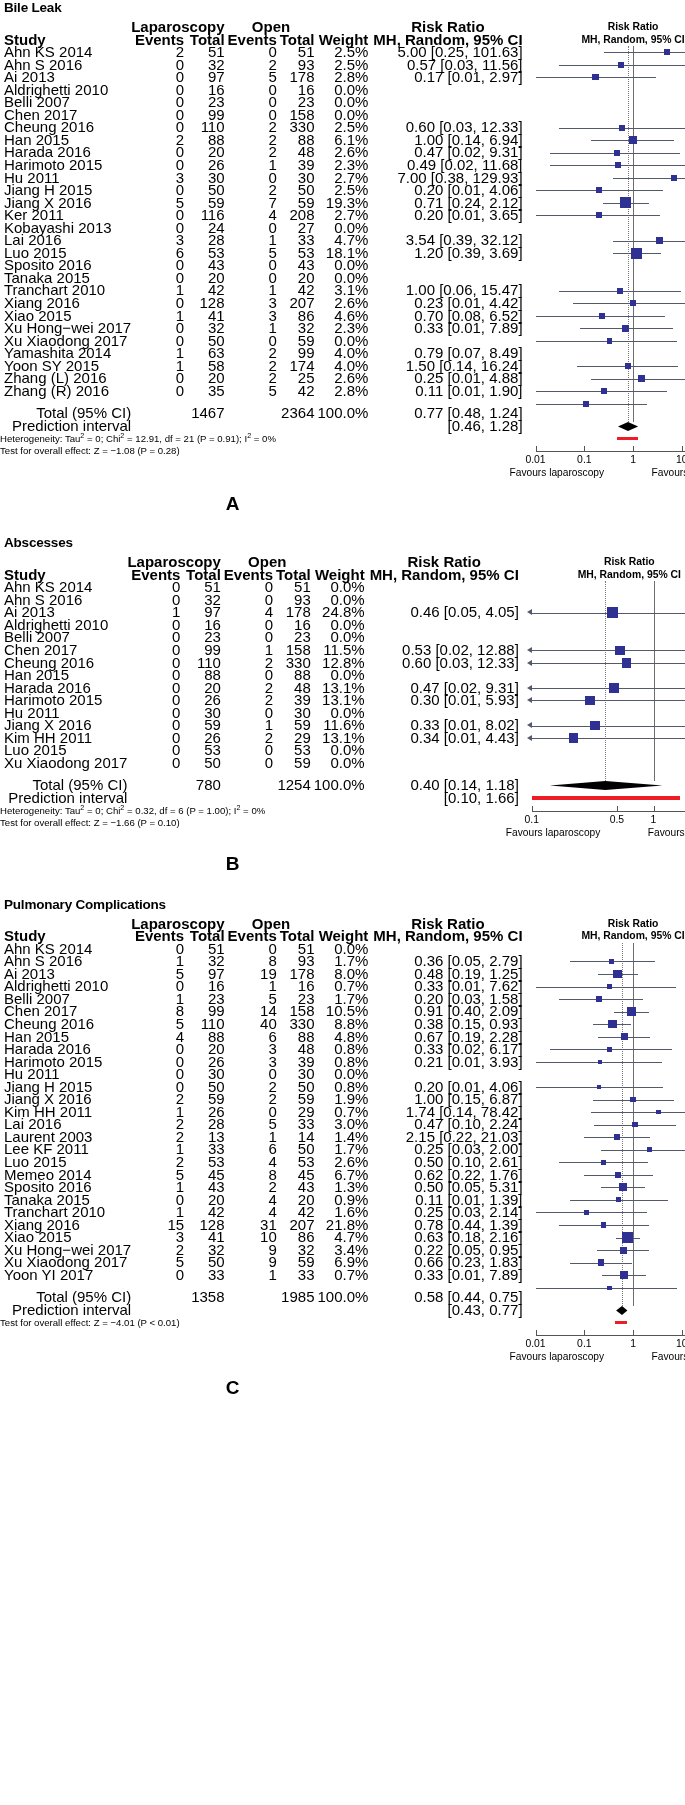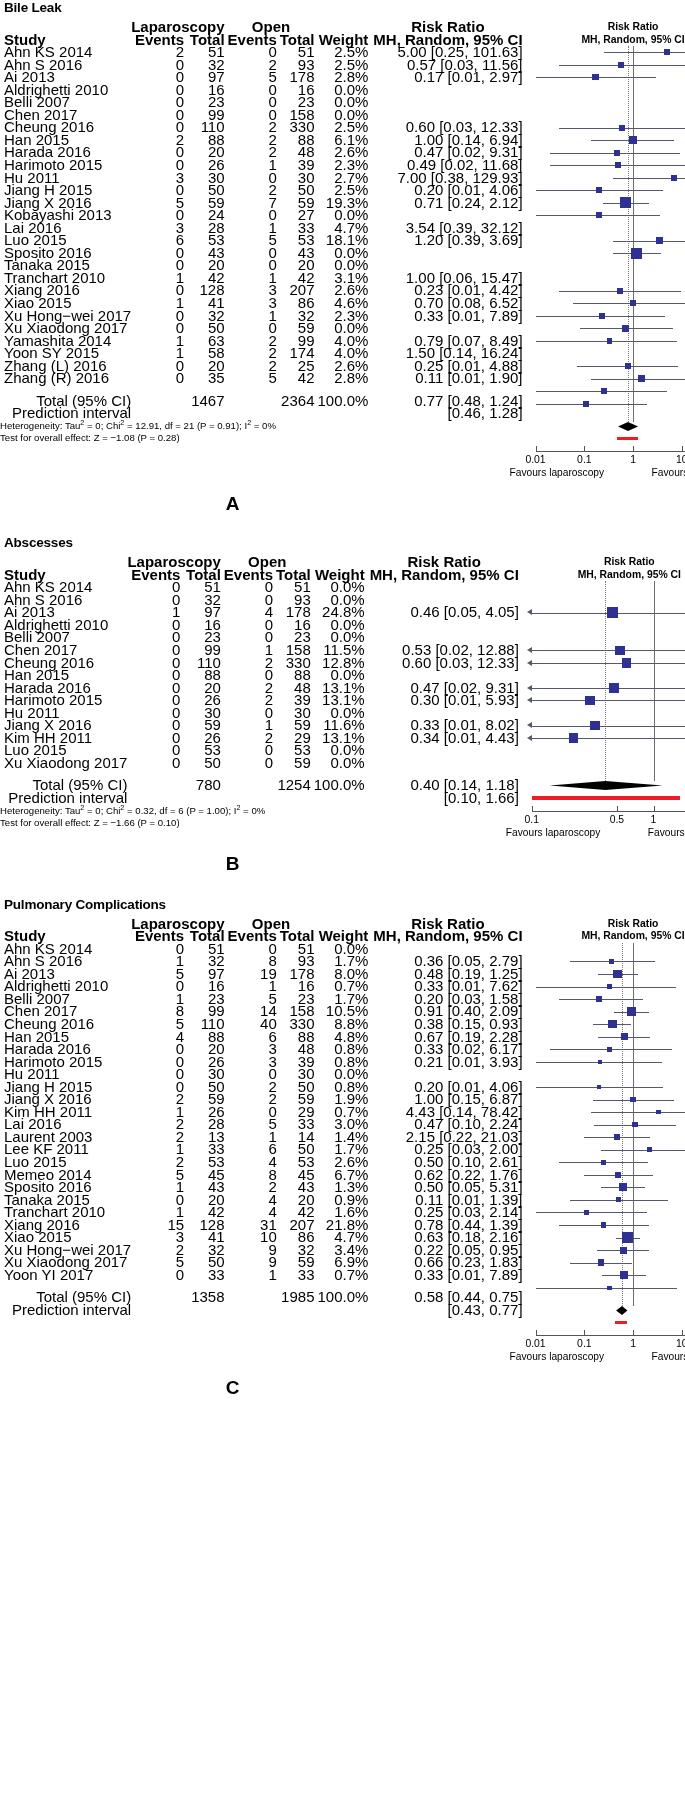--- a/index.html
+++ b/index.html
@@ -186,20 +186,29 @@
                 <td class="c-ci">0.20 [0.01,   4.06]</td>
               </tr>
               <tr>
                 <td class="c-study">Jiang X 2016</td>
                 <td class="c-num-w">5</td>
                 <td class="c-num">59</td>
                 <td class="c-num-w">7</td>
                 <td class="c-num">59</td>
                 <td class="c-wt">19.3%</td>
                 <td class="c-ci">0.71 [0.24,   2.12]</td>
+              </tr>
+              <tr>
+                <td class="c-study">Ker 2011</td>
+                <td class="c-num-w">0</td>
+                <td class="c-num">116</td>
+                <td class="c-num-w">4</td>
+                <td class="c-num">208</td>
+                <td class="c-wt">2.7%</td>
+                <td class="c-ci">0.20 [0.01,   3.65]</td>
               </tr>
               <tr>
                 <td class="c-study">Kobayashi 2013</td>
                 <td class="c-num-w">0</td>
                 <td class="c-num">24</td>
                 <td class="c-num-w">0</td>
                 <td class="c-num">27</td>
                 <td class="c-wt">0.0%</td>
                 <td class="c-ci"></td>
               </tr>
@@ -804,21 +813,21 @@
                 <td class="c-wt">1.9%</td>
                 <td class="c-ci">1.00 [0.15,  6.87]</td>
               </tr>
               <tr>
                 <td class="c-study">Kim HH 2011</td>
                 <td class="c-num-w">1</td>
                 <td class="c-num">26</td>
                 <td class="c-num-w">0</td>
                 <td class="c-num">29</td>
                 <td class="c-wt">0.7%</td>
-                <td class="c-ci">4.43 [0.14, 78.42]</td>
+                <td class="c-ci">1.74 [0.14, 78.42]</td>
               </tr>
               <tr>
                 <td class="c-study">Lai 2016</td>
                 <td class="c-num-w">2</td>
                 <td class="c-num">28</td>
                 <td class="c-num-w">5</td>
                 <td class="c-num">33</td>
                 <td class="c-wt">3.0%</td>
                 <td class="c-ci">0.47 [0.10,  2.24]</td>
               </tr>
@@ -946,20 +955,21 @@
                 <td class="c-study">Prediction interval</td>
                 <td class="c-num-w"></td>
                 <td class="c-num"></td>
                 <td class="c-num-w"></td>
                 <td class="c-num"></td>
                 <td class="c-wt"></td>
                 <td class="c-ci">[0.43,   0.77]</td>
               </tr>
             </tbody>
           </table>
+          <div class="het">Test for overall effect: Z = −4.01 (P &lt; 0.01)</div>
         </div>
         <div class="plot" style="width: 215px;">
           <div class="plot-head">Risk Ratio</div>
           <div class="plot-head">MH, Random, 95% CI</div>
           <div class="canvas" style="height: 386.5px;">
             <div class="dotline" style="left:96.0px;top:0;height:363.40000000000003px;"></div>
             <div class="vline" style="left:107.5px;top:0;height:363.40000000000003px;"></div>
             <div class="ciline" style="left:44.1px;top:18.8px;width:85.1px;"></div>
             <div class="marker" style="left:83.2px;top:16.1px;width:5.4px;height:5.4px;"></div>
             <div class="ciline" style="left:72.3px;top:31.4px;width:39.9px;"></div>

